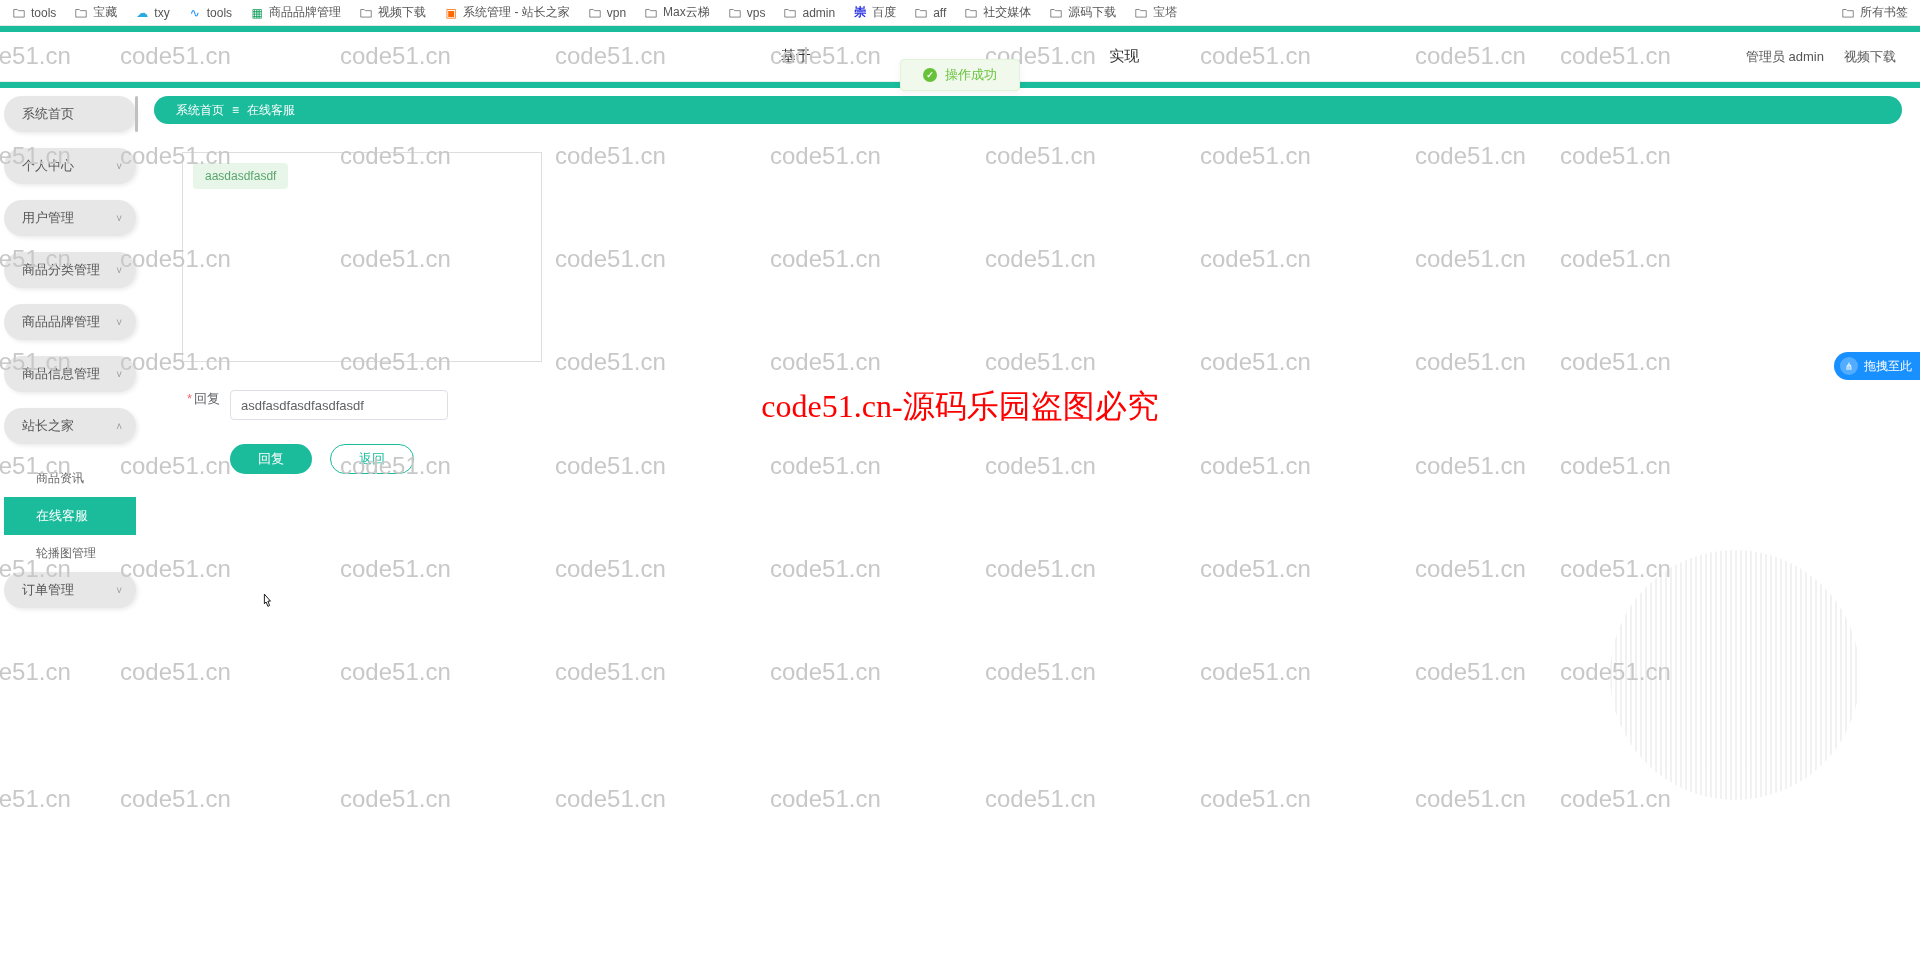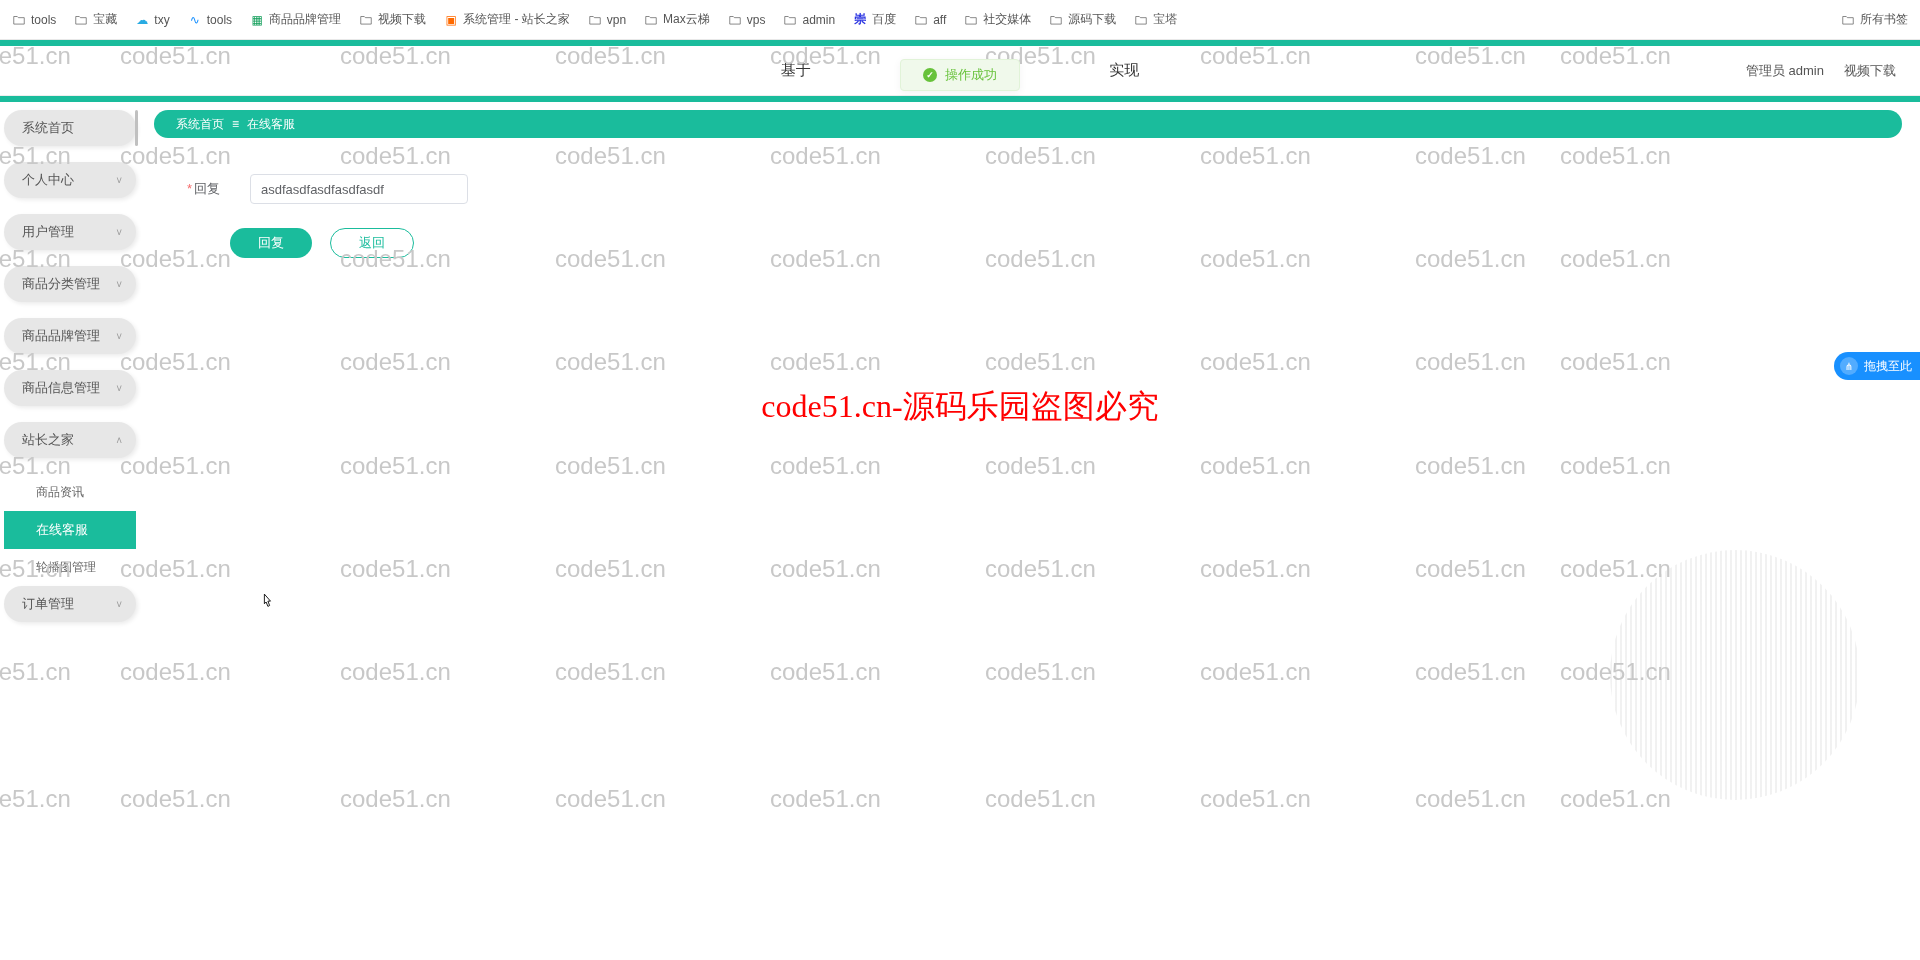--- a/index.html
+++ b/index.html
@@ -1,19 +1,19 @@
 <!DOCTYPE html>
 <html><head>
   <meta charset="utf-8">
   <style>
     * { margin: 0; padding: 0; box-sizing: border-box; }
     body { font-family: "Microsoft YaHei", Arial, sans-serif; font-size: 13px; color: #333; background: #fff; width: 1920px; height: 960px; overflow: hidden; position: relative; }
 
     
-    .bookmarks-bar { height: 40px; background: #fff; display: flex; align-items: center; padding: 0 12px; border-bottom: 1px solid #e8e8e8; font-size: 12px; color: #555; }
+    .bookmarks-bar { height: 26px; background: #fff; display: flex; align-items: center; padding: 0 12px; border-bottom: 1px solid #e8e8e8; font-size: 12px; color: #555; }
     .bookmarks-left { display: flex; gap: 18px; flex: 1; }
     .bm { display: flex; align-items: center; gap: 5px; cursor: pointer; white-space: nowrap; }
     .bm-icon { width: 14px; height: 14px; display: inline-flex; align-items: center; justify-content: center; }
     .folder-icon svg { fill: none; stroke: #666; stroke-width: 1.3; }
     .cloud-icon { color: #29abe2; }
     .script-icon { color: #1890ff; }
     .sheet-icon { color: #0f9d58; }
     .sitez-icon { color: #ff6a00; }
     .baidu-icon { color: #2932e1; font-weight: bold; }
     .bookmarks-right { display: flex; gap: 18px; }
@@ -48,21 +48,21 @@
 
     
     .chat-area { margin-left: 28px; }
     .chat-box { width: 360px; height: 210px; border: 1px solid #ddd; background: #fff; position: relative; overflow-y: scroll; padding: 10px; }
     .chat-msg { display: inline-block; background: #e8f5e9; color: #5aa66c; padding: 6px 12px; border-radius: 4px; font-size: 12px; }
     .chat-box::-webkit-scrollbar { width: 10px; }
     .chat-box::-webkit-scrollbar-thumb { background: #c0c0c0; border-radius: 4px; }
     .chat-box::-webkit-scrollbar-track { background: #f0f0f0; }
 
     
-    .form-row { display: flex; align-items: center; margin-top: 36px; margin-left: -8px; gap: 20px; }
+    .form-row { display: flex; align-items: flex-start; margin-top: 28px; margin-left: -8px; }
     .form-label { width: 46px; text-align: right; color: #606266; font-size: 13px; margin-right: 10px; }
     .req { color: #f56c6c; margin-right: 2px; }
     .form-input { width: 218px; height: 30px; border: 1px solid #dcdfe6; border-radius: 4px; padding: 0 10px; font-size: 13px; color: #606266; outline: none; }
 
     .btn-row { margin-top: 24px; margin-left: 48px; display: flex; gap: 18px; }
     .btn { height: 30px; padding: 0 28px; border-radius: 18px; font-size: 13px; cursor: pointer; display: inline-flex; align-items: center; justify-content: center; border: none; }
     .btn-primary { background: #1abc9c; color: #fff; }
     .btn-outline { background: #fff; color: #1abc9c; border: 1px solid #1abc9c; }
 
     
@@ -266,20 +266,23 @@
     </div>
 
   <div class="content">
     <div class="breadcrumb">
       <span>系统首页</span>
       <span>≡</span>
       <span>在线客服</span>
     </div>
 
     <div class="chat-area">
+      <div class="chat-box">
+        <span class="chat-msg">aasdasdfasdf</span>
+      </div>
 
       <div class="form-row">
         <span class="form-label"><span class="req">*</span><span>回复</span></span>
         <input class="form-input" type="text" value="asdfasdfasdfasdfasdf" style="">
       </div>
 
       <div class="btn-row">
         <button class="btn btn-primary">回复</button>
         <button class="btn btn-outline">返回</button>
       </div>

